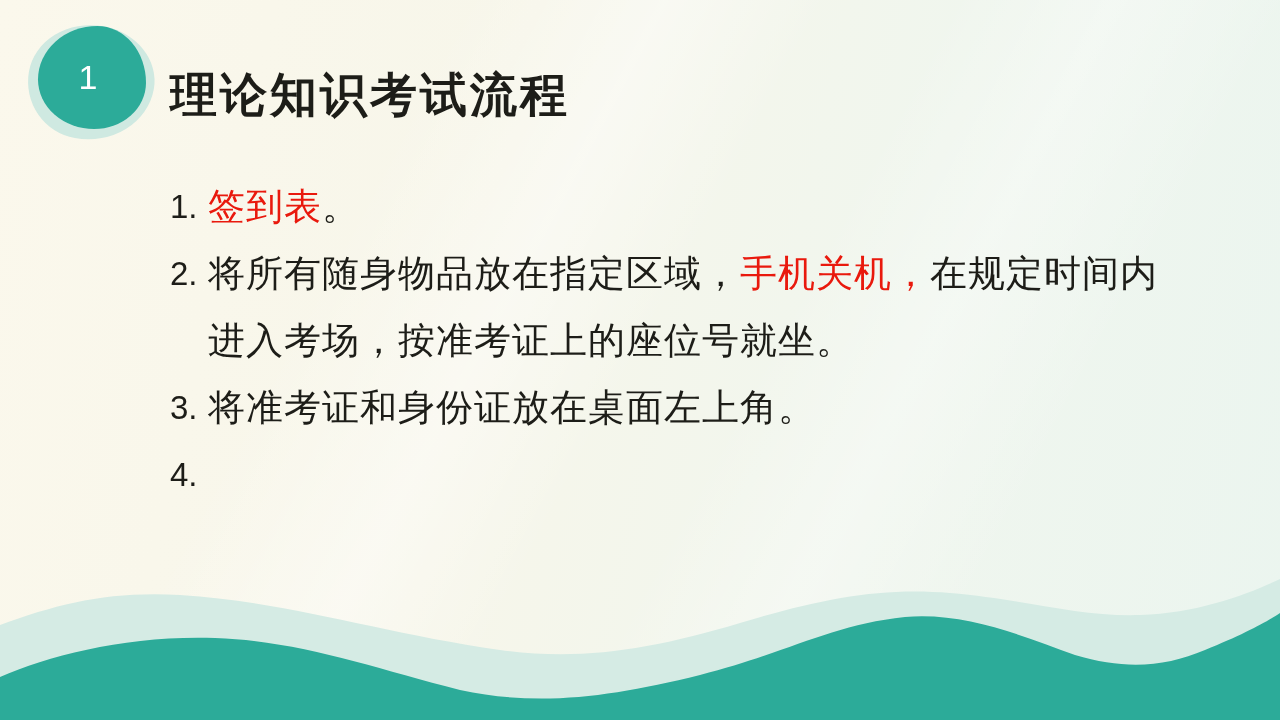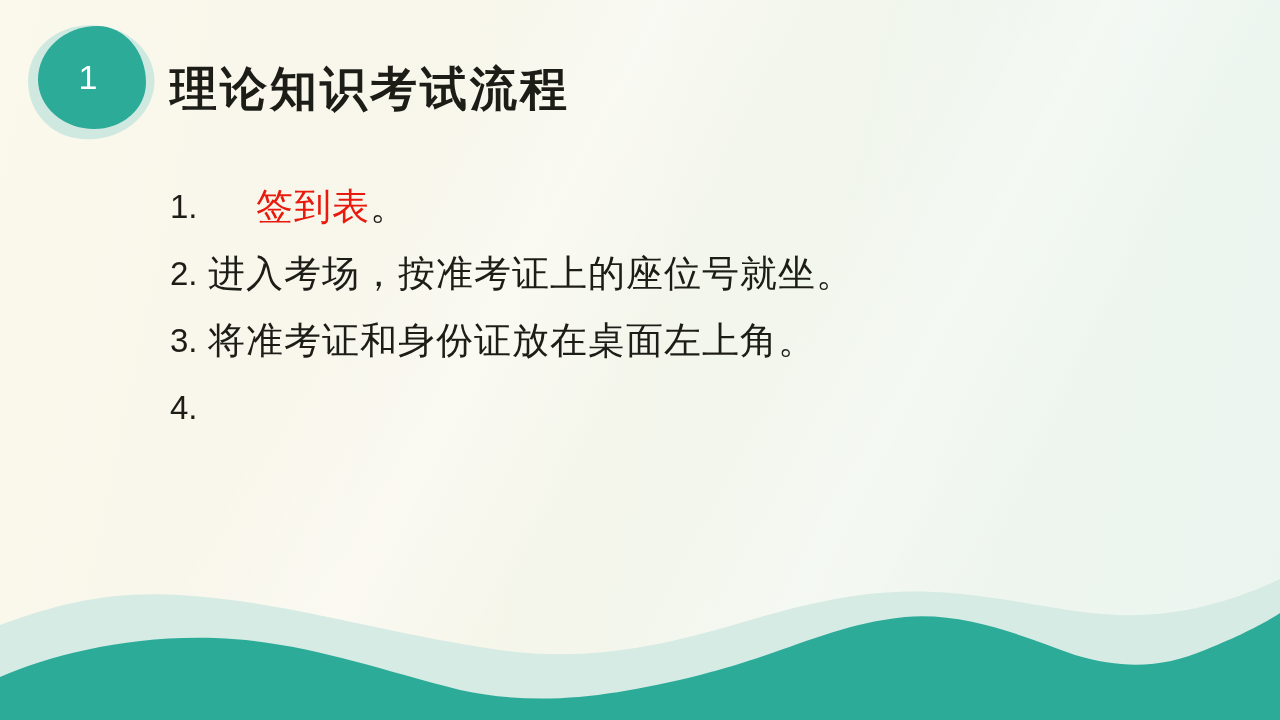--- a/index.html
+++ b/index.html
@@ -38,21 +38,21 @@
     border-radius: 55% 45% 48% 52% / 52% 55% 45% 48%;
     display: flex; align-items: center; justify-content: center;
   }
   .badge-num {
     color: #ffffff; font-size: 34px; font-weight: 300;
     font-family: "Liberation Sans", sans-serif;
     transform: translate(-4px, 0);
   }
 
   .title {
-    position: absolute; left: 170px; top: 58px;
+    position: absolute; left: 170px; top: 64px;
     font-size: 47px; font-weight: 600; letter-spacing: 3px;
     color: var(--text, #1d1d18);
     font-family: "DejaVu Serif", serif;
     white-space: nowrap;
   }
 
   
   .list {
     position: absolute; left: 170px; top: 173px; width: 1000px;
     z-index: 3;
@@ -64,21 +64,21 @@
     font-size: 33px; line-height: 67px;
     color: var(--text, #1d1d18);
   }
   .lines { flex: 1; }
   .line {
     font-size: 37px; line-height: 67px; letter-spacing: 1px;
     color: var(--text, #1d1d18);
     font-family: "DejaVu Serif", serif;
     white-space: nowrap;
   }
-  .seg.red { color: var(--red, #e9190d); margin-left: 48px; }
+  .seg.red { color: var(--red, #e9190d); }
 
   
   .waves {
     position: absolute; left: 0; top: 555px;
     width: 1280px; height: 165px; display: block;
     z-index: 1;
   }
 </style>
 </head>
 <body>
@@ -97,20 +97,21 @@
   <div class="list">
       <div class="item">
         <span class="num">1.</span>
         <div class="lines">
           <div class="line"><span class="seg red">签到表</span><span class="seg">。</span></div>
         </div>
       </div>
       <div class="item">
         <span class="num">2.</span>
         <div class="lines">
+          <div class="line"><span class="seg">将所有随身物品放在指定区域，</span><span class="seg red">手机关机，</span><span class="seg">在规定时间内</span></div>
           <div class="line"><span class="seg">进入考场，按准考证上的座位号就坐。</span></div>
         </div>
       </div>
       <div class="item">
         <span class="num">3.</span>
         <div class="lines">
           <div class="line"><span class="seg">将准考证和身份证放在桌面左上角。</span></div>
         </div>
       </div>
       <div class="item">

